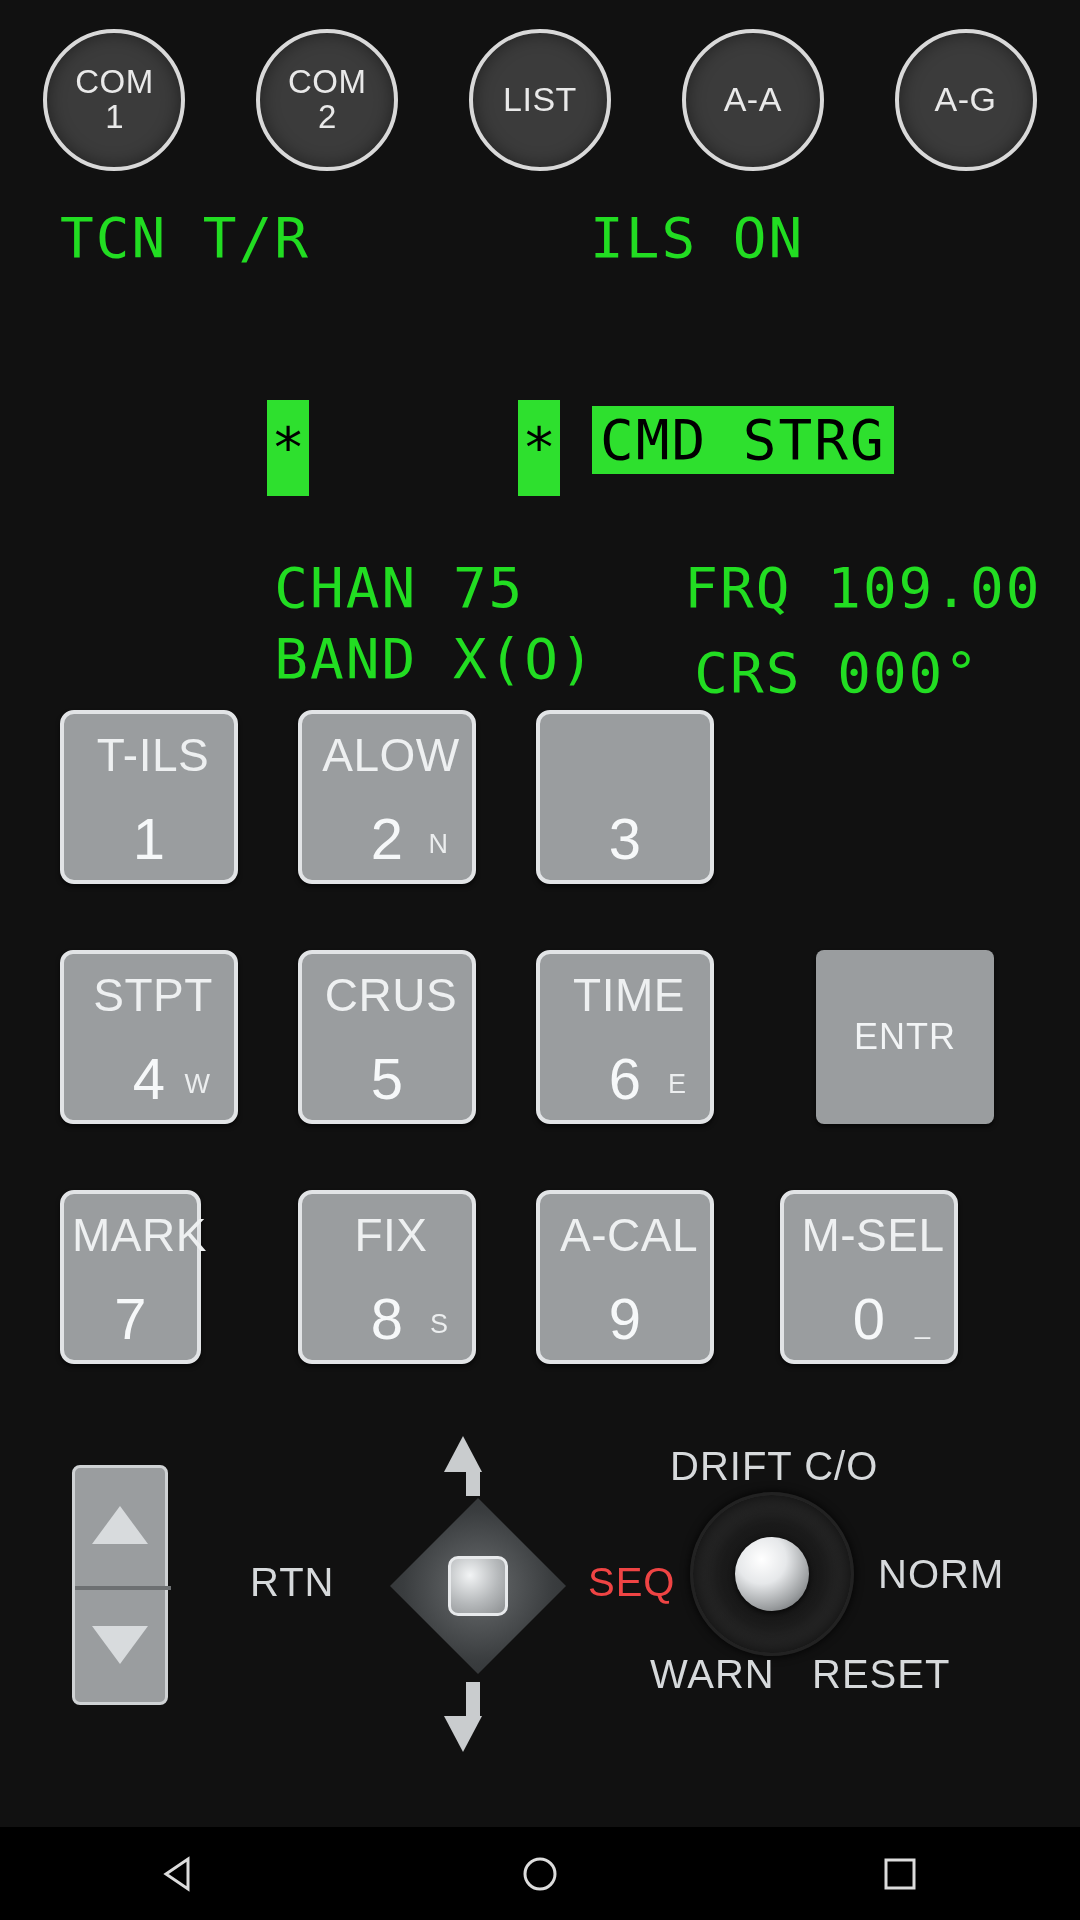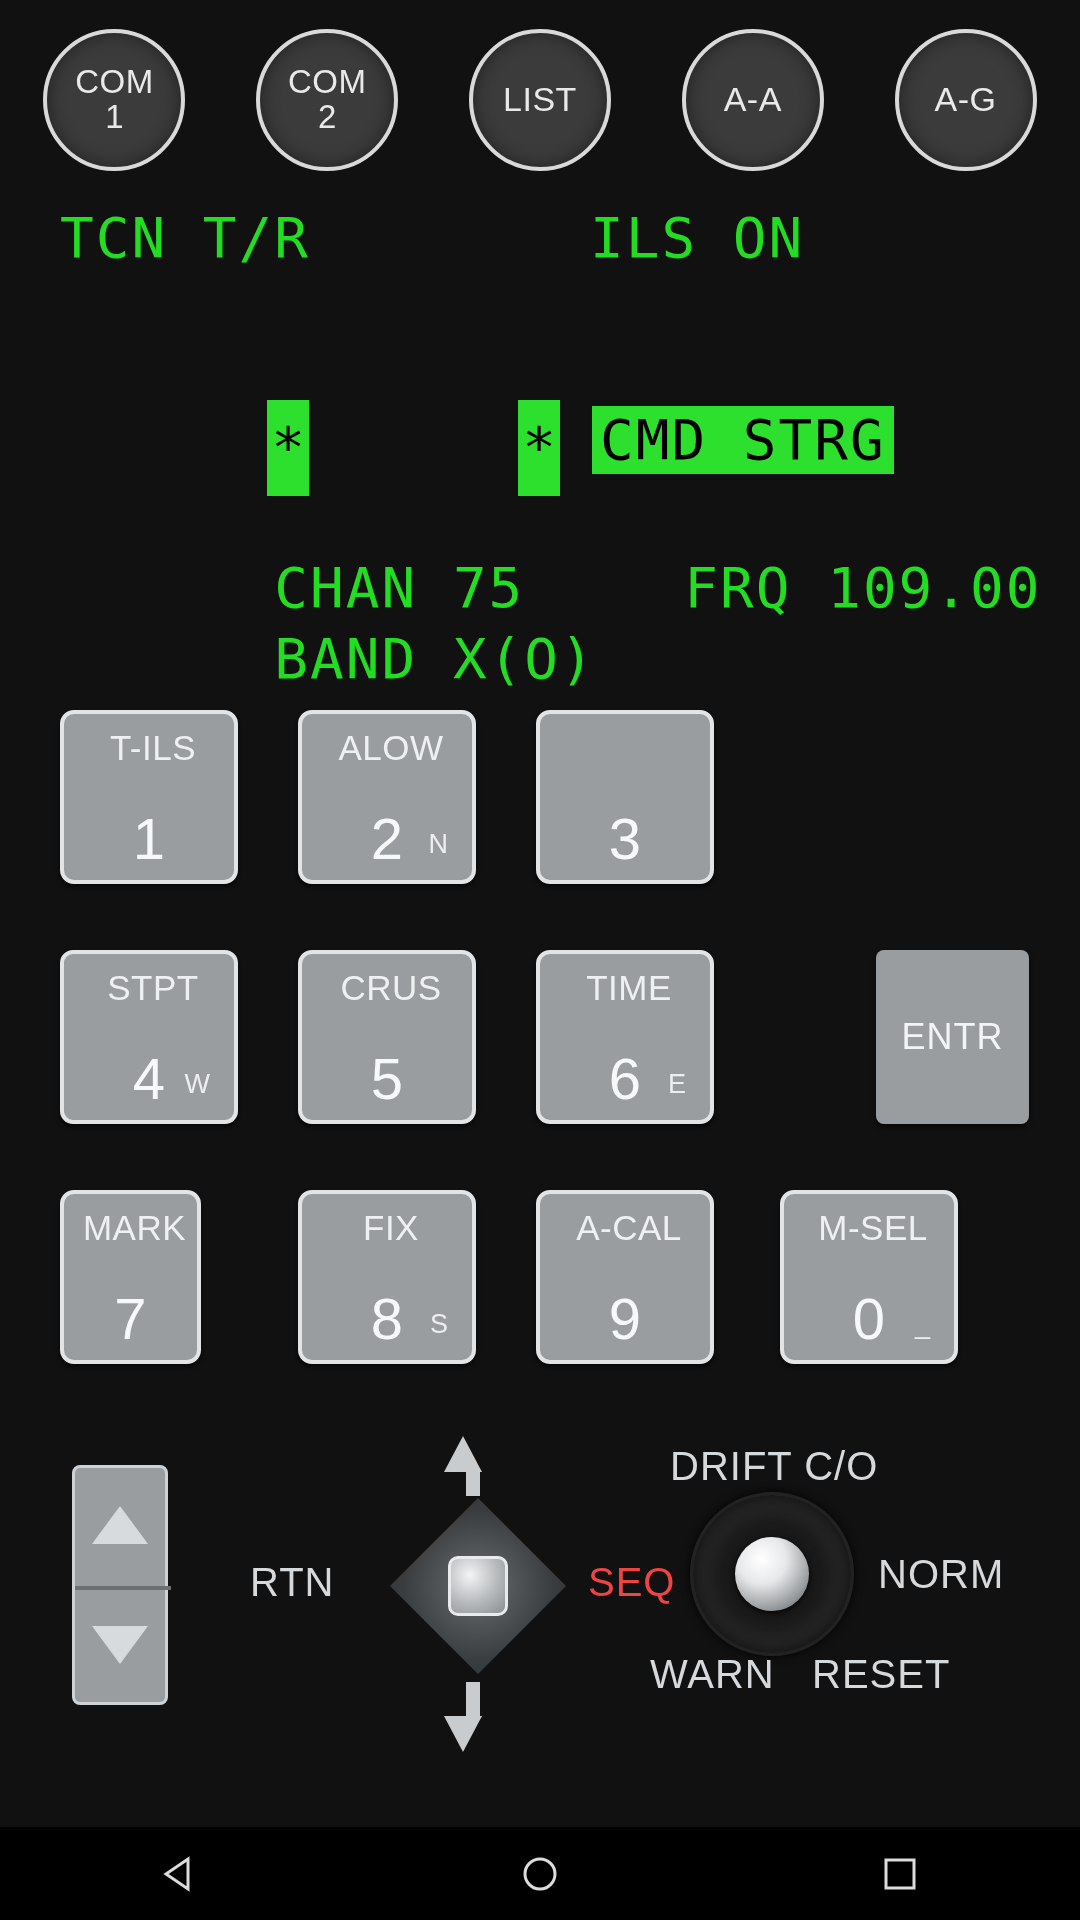--- a/index.html
+++ b/index.html
@@ -90,21 +90,21 @@
     position:absolute;
     background:#9a9d9f;
     border:4px solid #e2e4e6;
     border-radius:14px;
     box-sizing:border-box;
     color:#f2f4f5;
     box-shadow:0 3px 4px rgba(0,0,0,.6);
   }
   .key .top{
     position:absolute;left:8px;right:0;top:14px;
-    text-align:center;font-size:35px;letter-spacing:.5px;
+    text-align:center;font-size:46px;letter-spacing:.5px;
     color:#eef0f1;
   }
   .key .big{
     position:absolute;left:0;right:0;bottom:8px;
     text-align:center;font-size:58px;color:#f6f8f9;
   }
   .key .sub{
     position:absolute;right:24px;bottom:20px;
     font-size:27px;color:#eceeef;
   }
@@ -239,20 +239,23 @@
 
     <div class="crt-line" id="row-chan">
       <span>CHAN</span><span> </span><span>75</span>
     </div>
     <div class="crt-line" id="row-frq">
       <span>FRQ</span><span> </span><span>109.00</span>
     </div>
     <div class="crt-line" id="row-band">
       <span>BAND</span><span> </span><span>X(O)</span>
     </div>
+    <div class="crt-line" id="row-crs">
+      <span>CRS</span><span> </span><span>000°</span>
+    </div>
   </div>
 
   <div class="keypad">
 
     <div class="key" style="left:60px;top:0px;width:178px;height:174px;">
       <span class="top">T-ILS</span>
       <span class="big">1</span>
       <span class="sub"></span>
     </div>
     <div class="key" style="left:298px;top:0px;width:178px;height:174px;padding-left:30px;">
@@ -274,21 +277,21 @@
     <div class="key" style="left:298px;top:240px;width:178px;height:174px;">
       <span class="top">CRUS</span>
       <span class="big">5</span>
       <span class="sub"></span>
     </div>
     <div class="key" style="left:536px;top:240px;width:178px;height:174px;">
       <span class="top">TIME</span>
       <span class="big">6</span>
       <span class="sub">E</span>
     </div>
-    <div class="key plain noborder" style="left:876px;top:240px;width:153px;height:174px;">
+    <div class="key plain noborder" style="left:816px;top:240px;width:178px;height:174px;">
       <span>ENTR</span>
     </div>
 
     <div class="key" style="left:60px;top:480px;width:141px;height:174px;">
       <span class="top">MARK</span>
       <span class="big">7</span>
       <span class="sub"></span>
     </div>
     <div class="key" style="left:298px;top:480px;width:178px;height:174px;">
       <span class="top">FIX</span>

